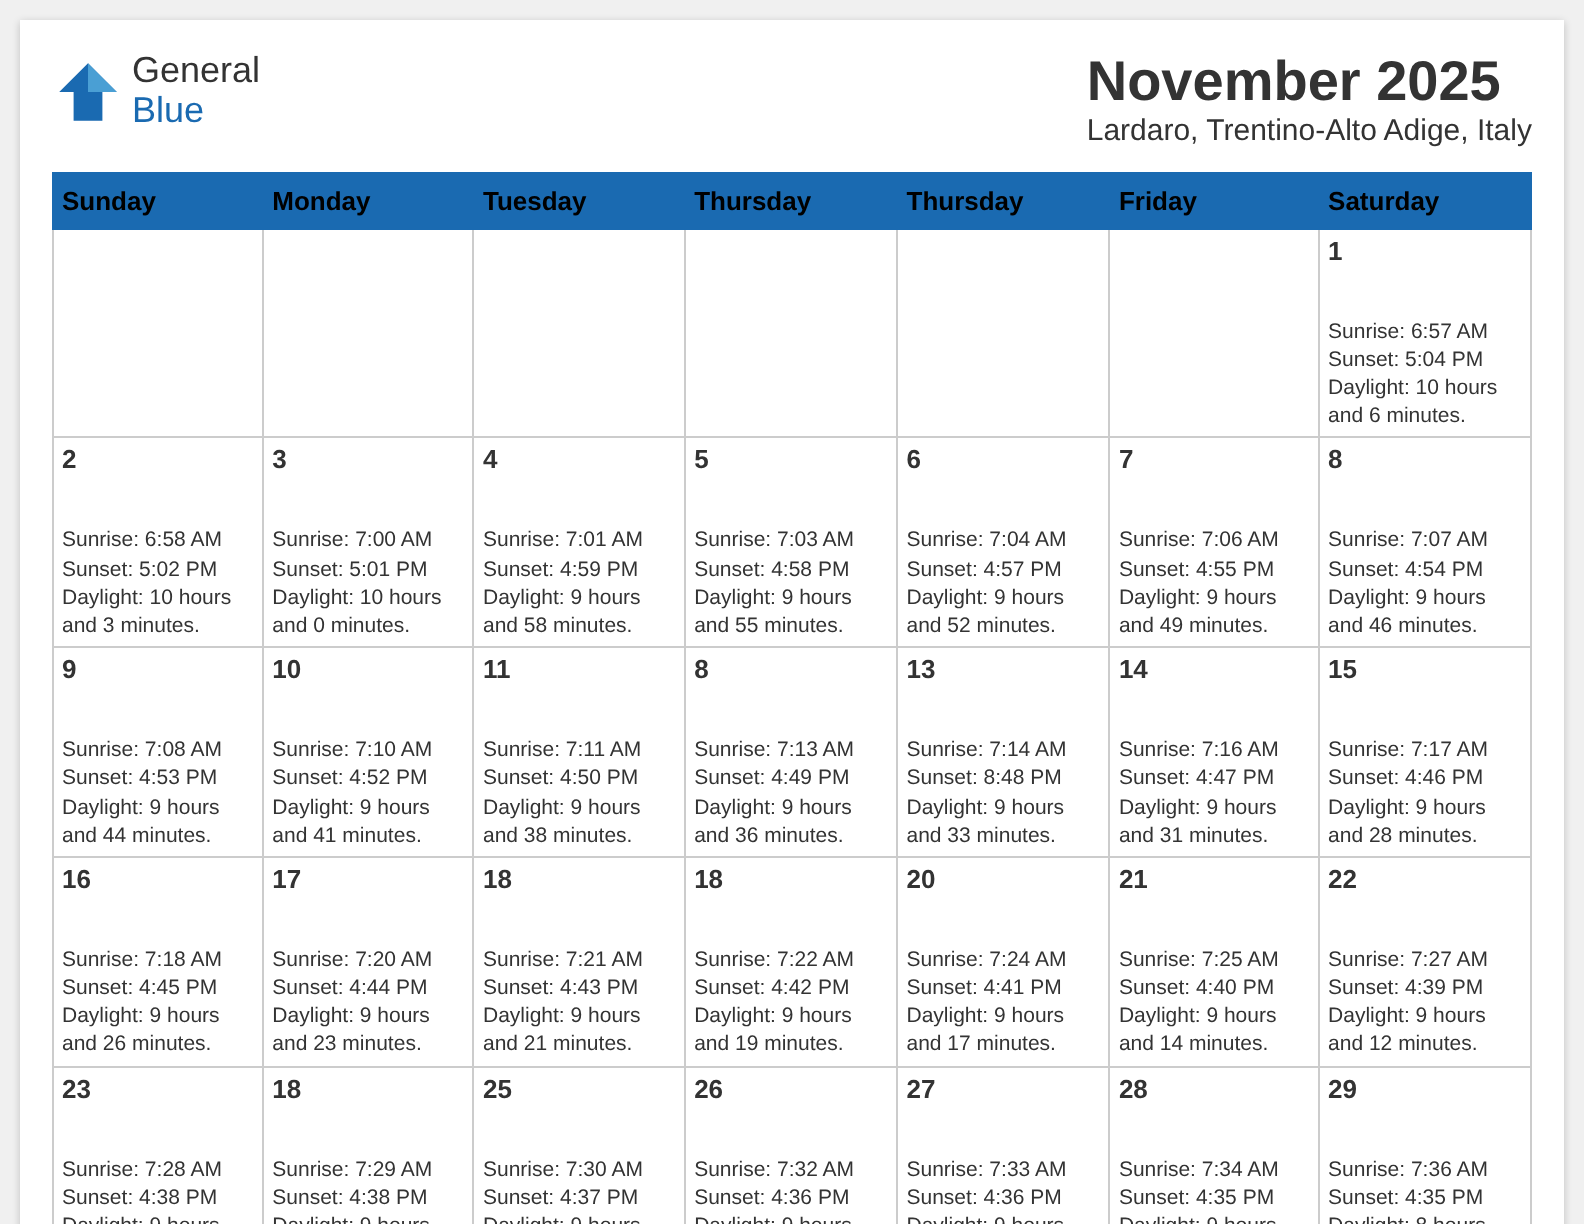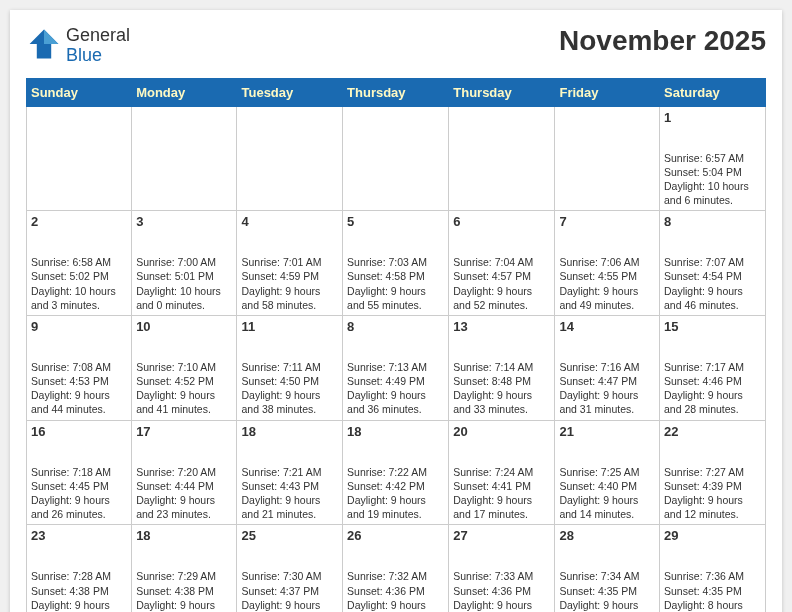--- a/index.html
+++ b/index.html
@@ -19,21 +19,21 @@
       box-shadow: 0 1px 4px rgba(0,0,0,0.2);
     }
     .header {
       display: flex;
       justify-content: space-between;
       align-items: flex-start;
       margin-bottom: 12px;
     }
     .logo {
       display: flex;
-      align-items: flex-start;
+      align-items: center;
       gap: 4px;
     }
     .logo-text {
       font-size: 18px;
       color: #333;
       line-height: 1.1;
     }
     .logo-text span {
       display: block;
     }
@@ -56,21 +56,21 @@
       font-weight: normal;
       color: #333;
     }
     table {
       width: 100%;
       border-collapse: collapse;
       font-size: 11px;
     }
     thead tr th {
       background: #1a6ab1;
-      color: #fef9c3;
+      color: #000000;
       padding: 6px 4px;
       text-align: left;
       font-size: 13px;
       font-weight: bold;
       border: 1px solid #1a6ab1;
     }
     tbody tr td {
       border: 1px solid #ccc;
       vertical-align: top;
       padding: 3px 4px;
@@ -107,20 +107,21 @@
         <polygon points="20,4 36,20 28,20 28,36 12,36 12,20 4,20" fill="#1a6ab1"></polygon>
         <polygon points="20,4 36,20 20,20" fill="#4a9fd4"></polygon>
       </svg>
       <div class="logo-text">
         <span>General</span>
         <span class="logo-blue">Blue</span>
       </div>
     </div>
     <div class="title-block">
       <h1>November 2025</h1>
+      <h2>Lardaro, Trentino-Alto Adige, Italy</h2>
     </div>
   </div>
 
   <table>
     <thead>
       <tr>
       <th>Sunday</th>
           <th>Monday</th>
           <th>Tuesday</th>
           <th>Thursday</th>

